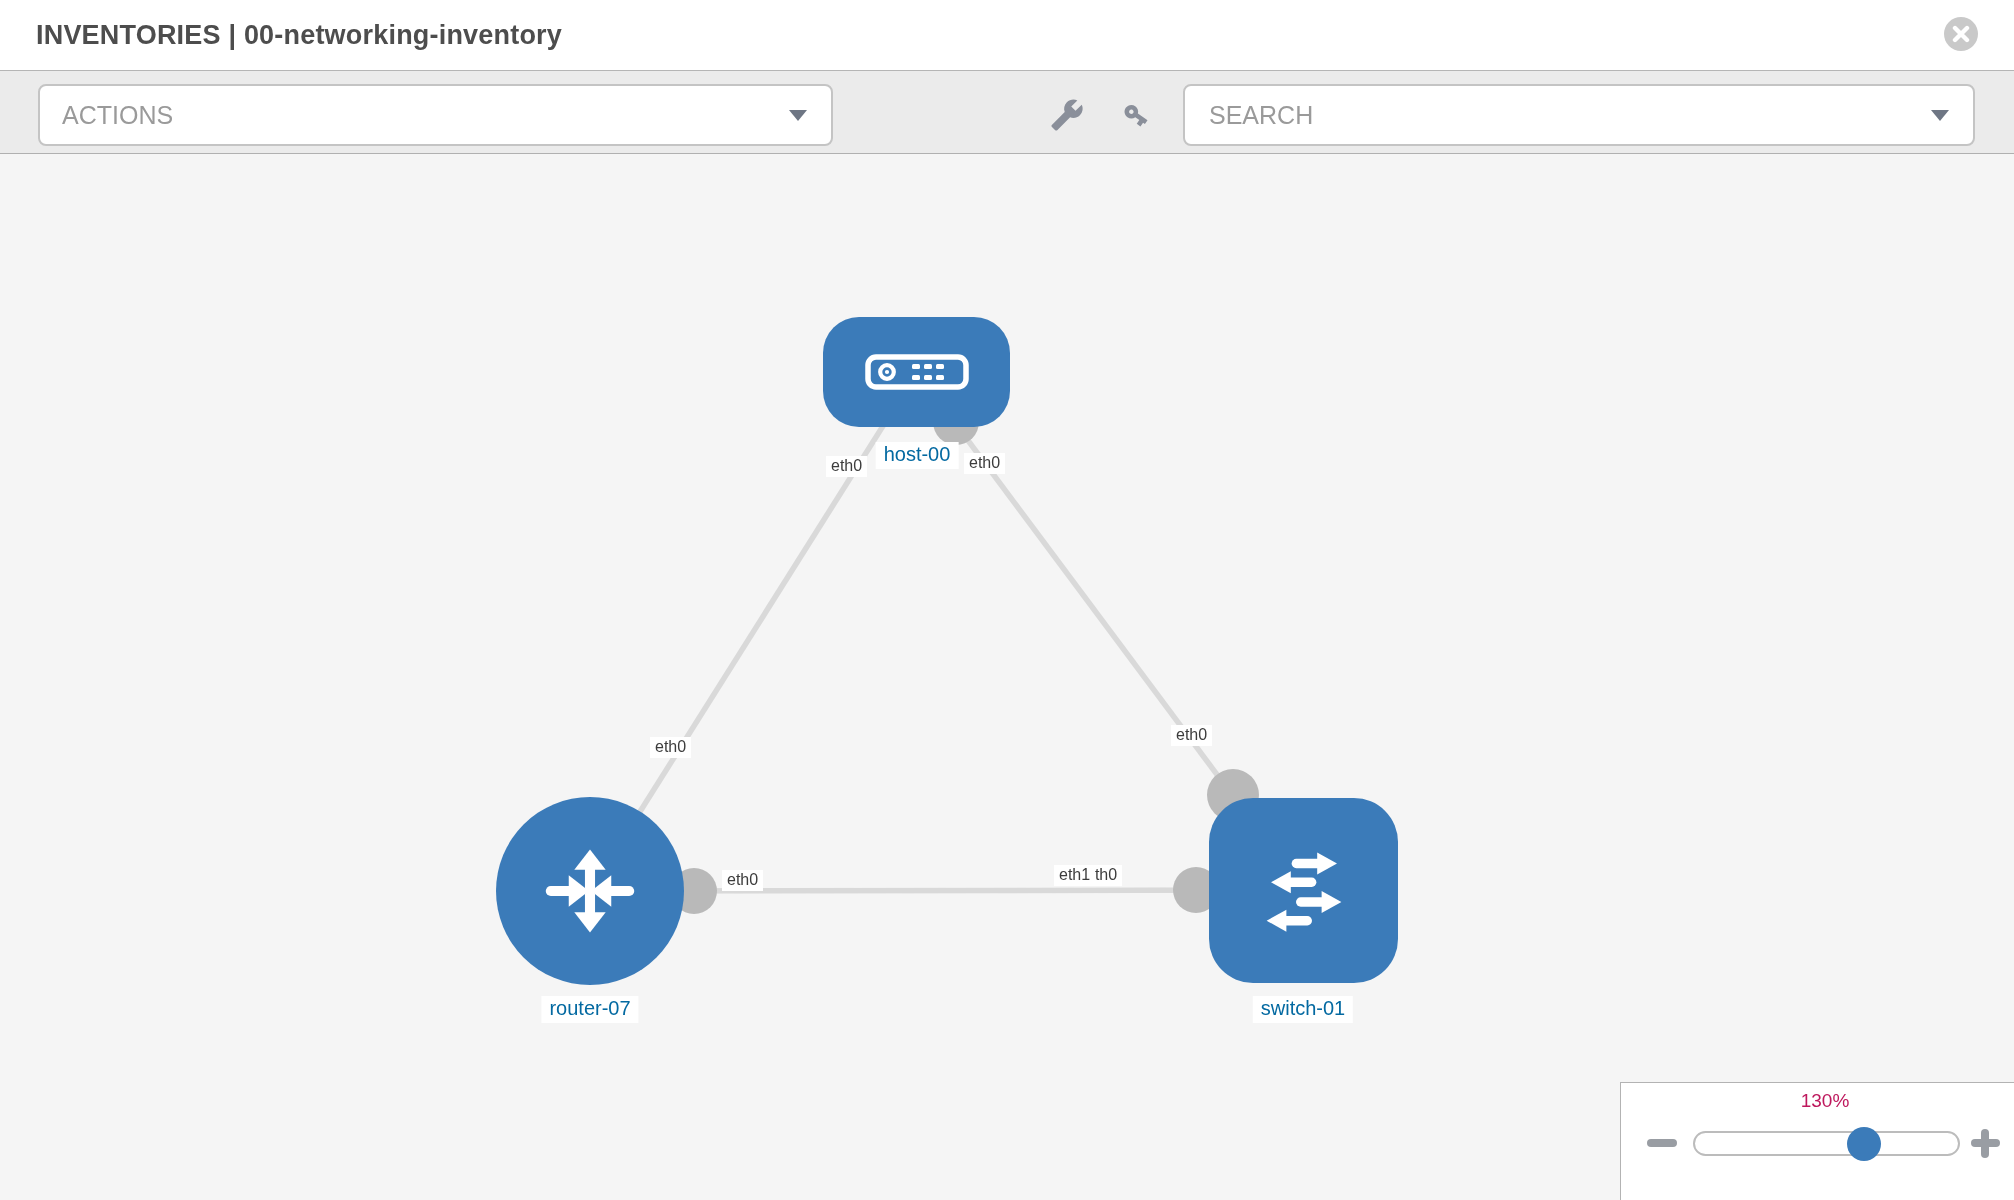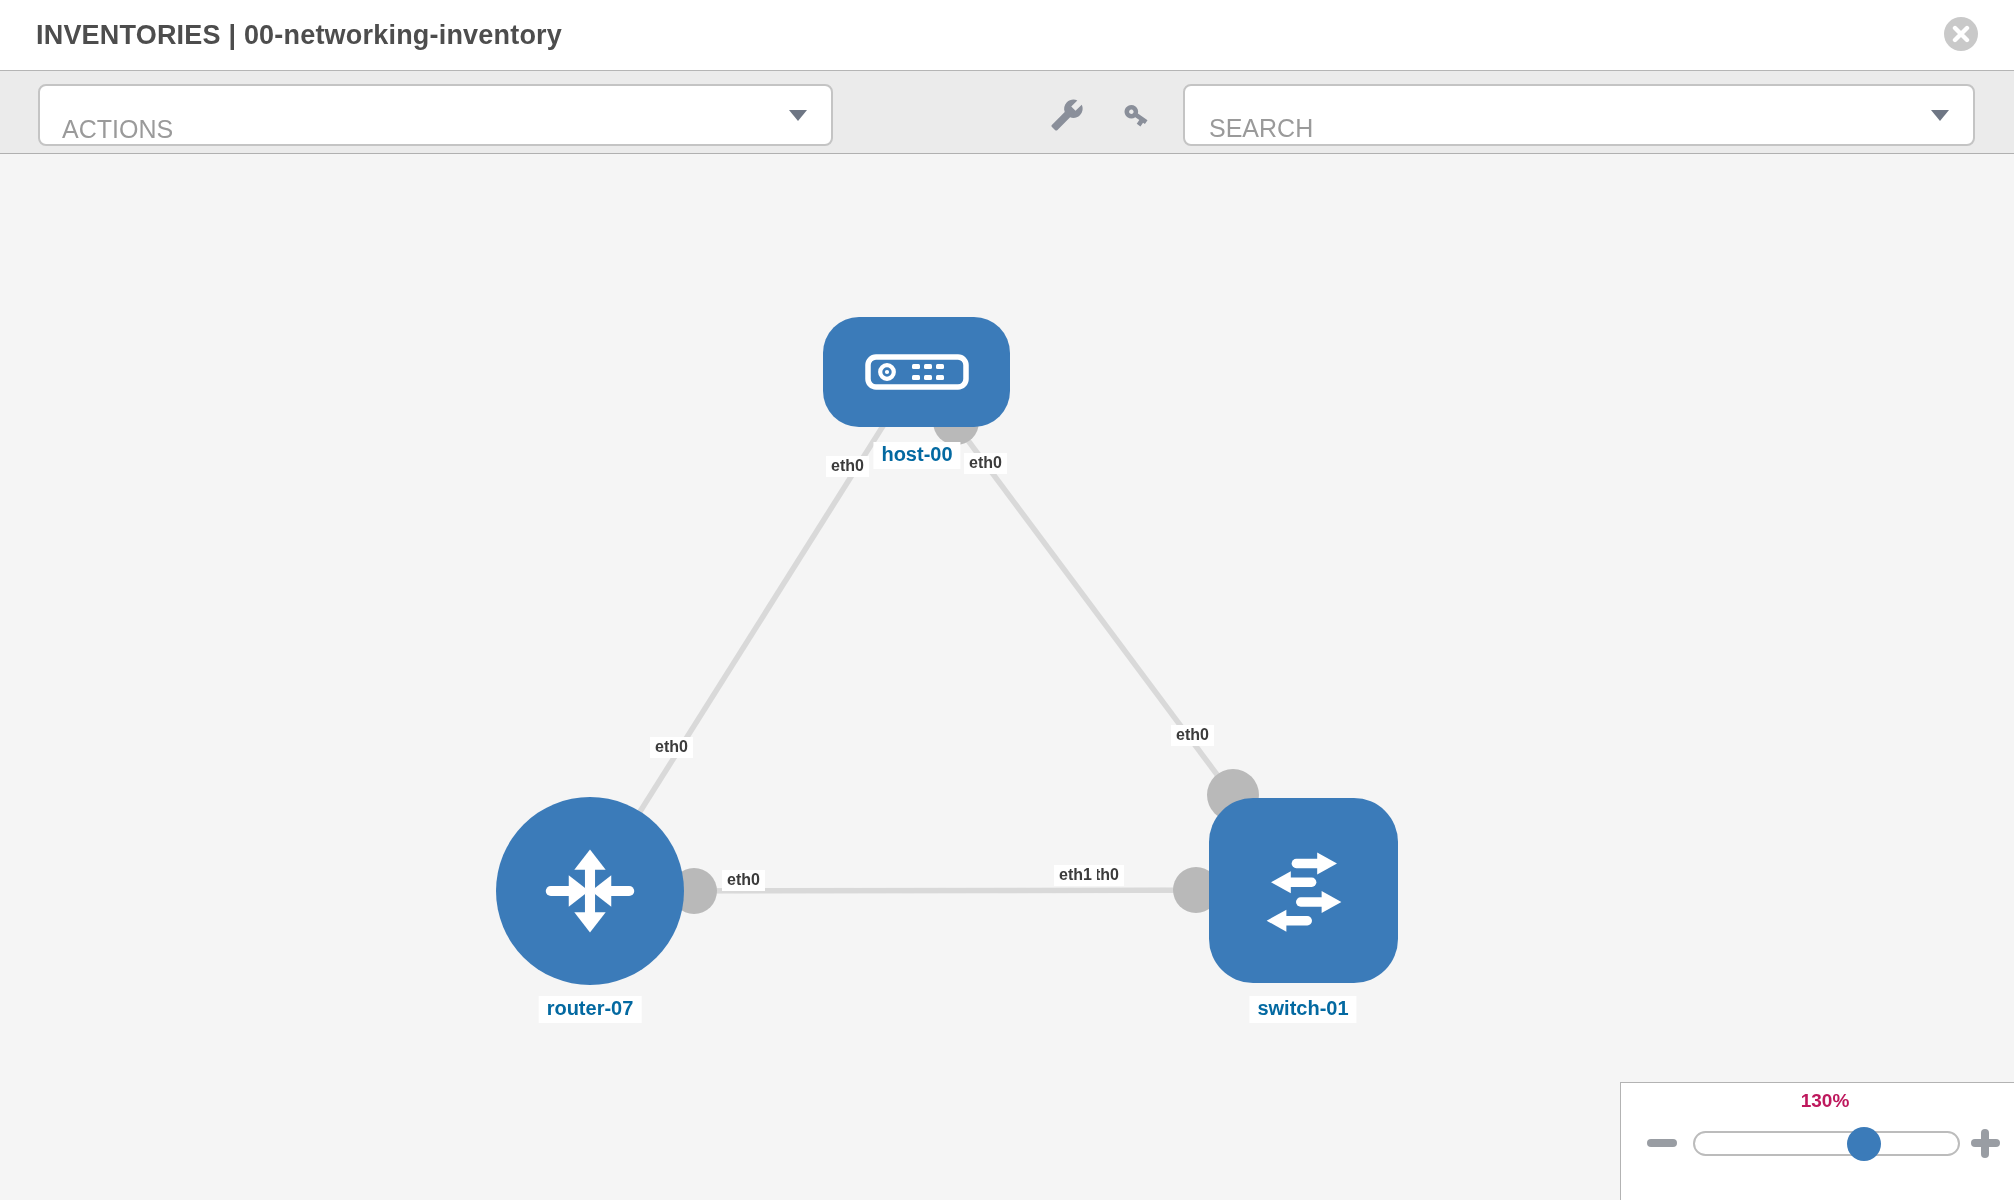--- a/index.html
+++ b/index.html
@@ -7,32 +7,32 @@
     width:2014px;height:1200px;position:relative;overflow:hidden;
     background:#ffffff;font-family:"Liberation Sans",sans-serif;
     -webkit-font-smoothing:antialiased;
   }
   
   .header{position:absolute;left:0;top:0;width:2014px;height:78px;background:#fff;}
   .page-title{position:absolute;left:36px;top:0;line-height:70px;font-size:27px;font-weight:bold;color:#4d4d4d;letter-spacing:.2px;white-space:nowrap;}
   .close-btn{position:absolute;left:1944px;top:17px;width:34px;height:34px;border-radius:50%;background:#c9c9c9;display:flex;align-items:center;justify-content:center;cursor:pointer;}
   
   .toolbar{position:absolute;left:0;top:70px;width:2014px;height:84px;background:#ebebeb;border-top:1px solid #b5b5b5;border-bottom:1px solid #b0b0b0;box-sizing:border-box;}
-  .select-box{position:absolute;top:13px;height:62px;background:#fff;border:2px solid #c4c4c4;border-radius:8px;box-sizing:border-box;display:flex;align-items:flex-end;padding:0 22px;cursor:pointer;}
+  .select-box{position:absolute;top:13px;height:62px;background:#fff;border:2px solid #c4c4c4;border-radius:8px;box-sizing:border-box;display:flex;align-items:center;padding:0 22px;cursor:pointer;}
   .select-box.actions{left:38px;width:795px;}
   .select-box.search{left:1183px;width:792px;}
   .select-label{font-size:25px;color:#9a9a9a;}
   .search-field{border:none;outline:none;background:transparent;font-family:"Liberation Sans",sans-serif;font-size:25px;color:#000000;width:700px;}
   .search-field::placeholder{color:#9a9a9a;opacity:1;}
   .caret{position:absolute;right:24px;top:50%;margin-top:-5px;width:0;height:0;border-left:9px solid transparent;border-right:9px solid transparent;border-top:11px solid #6e7684;}
   .tool-icon{position:absolute;top:27px;width:34px;height:34px;fill:#8a8f9a;cursor:pointer;}
   .tool-icon.wrench{left:1050px;}
   .tool-icon.key{left:1119px;}
   
-  .canvas{position:absolute;left:0;top:154px;width:2014px;height:1046px;background:#f5f5f5;overflow:hidden;font-weight:bold;}
+  .canvas{position:absolute;left:0;top:154px;width:2014px;height:1046px;background:#f5f5f5;overflow:hidden;}
   .links-svg{position:absolute;left:0;top:0;}
   .node{position:absolute;background:#3b7bb9;display:flex;align-items:center;justify-content:center;cursor:pointer;}
   .node.host{left:823px;top:163px;width:187px;height:110px;border-radius:36px;}
   .node.router{left:496px;top:643px;width:188px;height:188px;border-radius:50%;}
   .node.switch{left:1209px;top:644px;width:189px;height:185px;border-radius:44px;}
   .node-label{position:absolute;background:#fff;color:#0369a1;font-size:20px;padding:1px 8px 3px;white-space:nowrap;transform:translateX(-50%);}
   .node-label.host{left:917px;top:288px;}
   .node-label.router{left:590px;top:842px;}
   .node-label.switch{left:1303px;top:842px;}
   .if-label{position:absolute;background:#fff;color:#3c3c3c;font-size:16px;padding:1px 5px 2px;white-space:nowrap;}

